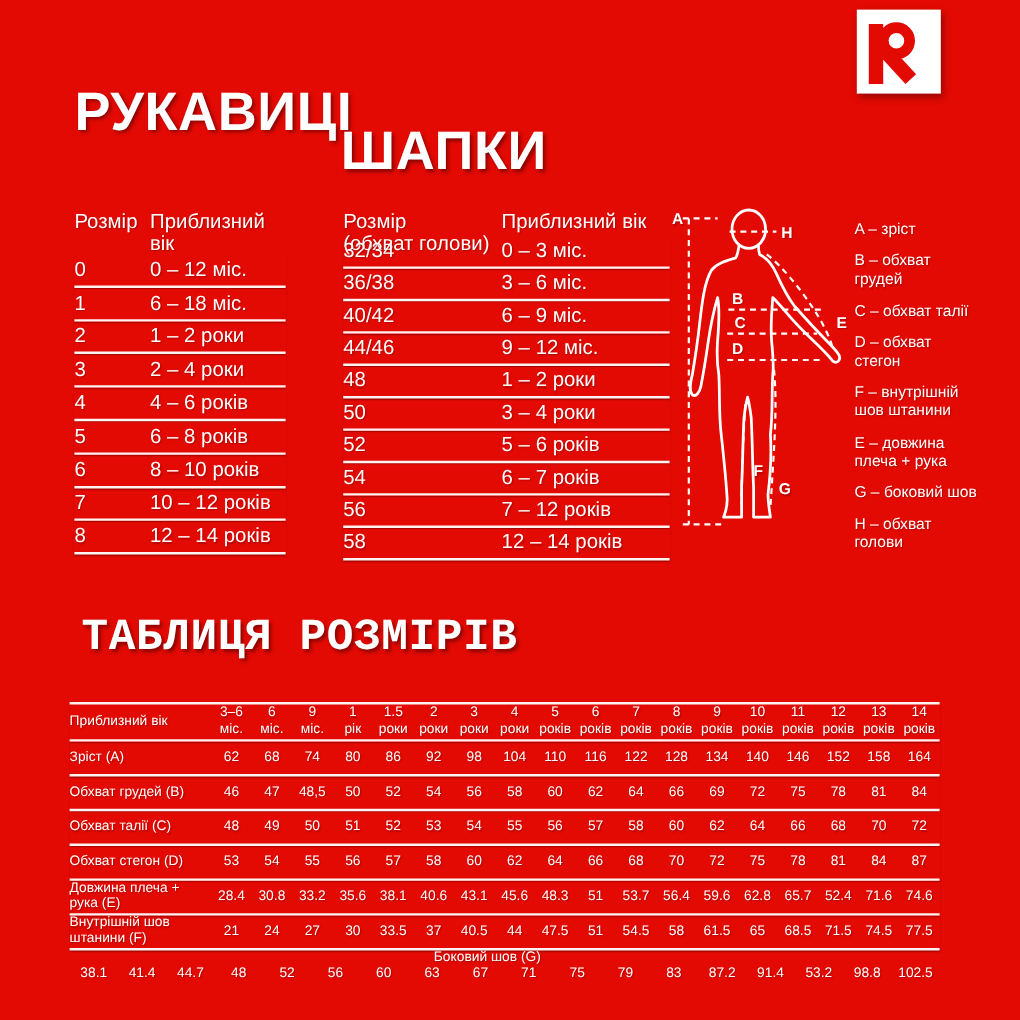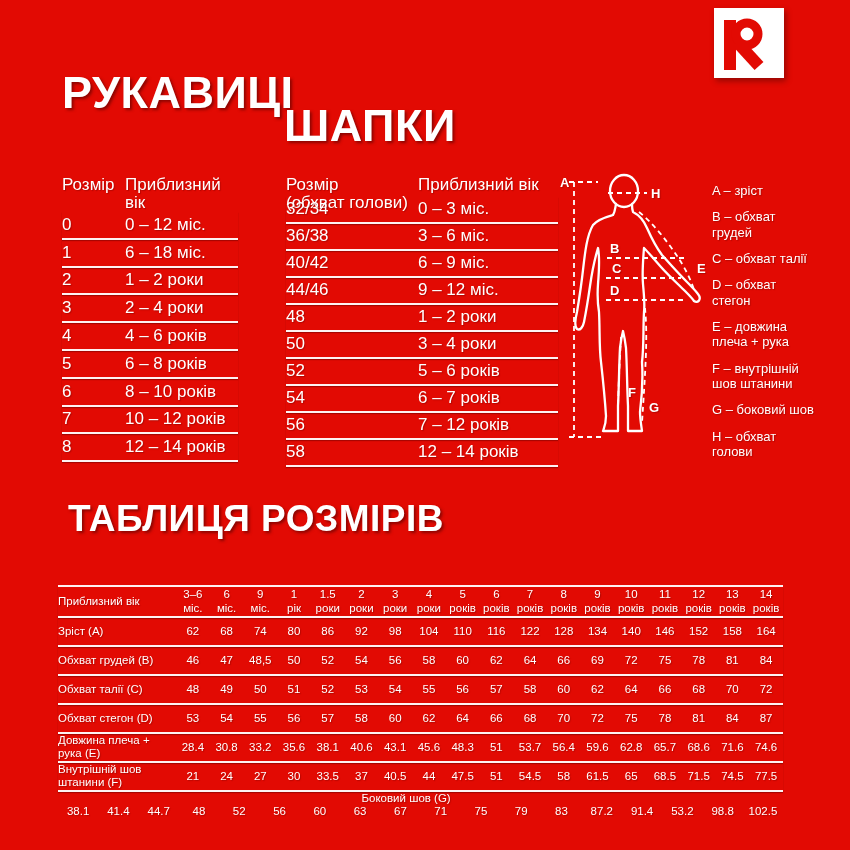--- a/index.html
+++ b/index.html
@@ -9,21 +9,21 @@
     font-family:"Liberation Sans","DejaVu Sans",sans-serif;
     text-shadow:1px 1px 1px rgba(110,0,0,.4);
   }
   
   .logo{position:absolute;left:714px;top:8px;width:70px;height:70px;background:#fff;box-shadow:2px 3px 6px rgba(0,0,0,.35);}
   .logo svg{display:block;width:70px;height:70px;}
   
   .title{position:absolute;margin:0;font-weight:bold;font-size:45px;line-height:1;letter-spacing:.5px;white-space:nowrap;text-shadow:2px 2px 3px rgba(70,0,0,.55);}
   .t-mittens{left:62px;top:70px;}
   .t-hats{left:284px;top:70px;margin-top:33px;}
-  .t-table{left:68px;top:500px;font-size:37px;}
+  .t-table{left:68px;top:514px;font-size:37px;font-family:Liberation Mono, monospace;}
   
   .mini{position:absolute;font-size:17px;line-height:1.08;margin-top:32px;}
   .mini .head{display:flex;align-items:flex-start;}
   .mini .c1{flex:none;}
   .mini .c2{flex:1;}
   .mini .rows{position:absolute;left:0;right:0;}
   .mini .row{display:flex;align-items:center;height:25.8px;border-bottom:2px solid rgba(255,255,255,.95);box-shadow:0 1px 1px rgba(100,0,0,.45);}
   .mittens-table{left:62px;top:144px;width:176px;}
   .mittens-table .c1{width:63px;}
   .mittens-table .rows{top:36px;}
@@ -223,23 +223,23 @@
   <div class="legend">
 
       <div class="legend-item">A – зріст</div>
 
       <div class="legend-item">B – обхват грудей</div>
 
       <div class="legend-item">C – обхват талії</div>
 
       <div class="legend-item">D – обхват стегон</div>
 
+      <div class="legend-item">F – внутрішній шов штанини</div>
+
       <div class="legend-item">E – довжина плеча + рука</div>
-
-      <div class="legend-item">F – внутрішній шов штанини</div>
 
       <div class="legend-item">G – боковий шов</div>
 
       <div class="legend-item">H – обхват голови</div>
     </div>
 
   <h1 class="title t-table">ТАБЛИЦЯ РОЗМІРІВ</h1>
 
   <div class="big-table">
     <div class="bt-row bt-head">
@@ -446,21 +446,21 @@
             <div class="bt-cell">40.6</div>
             <div class="bt-cell">43.1</div>
             <div class="bt-cell">45.6</div>
             <div class="bt-cell">48.3</div>
             <div class="bt-cell">51</div>
             <div class="bt-cell">53.7</div>
             <div class="bt-cell">56.4</div>
             <div class="bt-cell">59.6</div>
             <div class="bt-cell">62.8</div>
             <div class="bt-cell">65.7</div>
-            <div class="bt-cell">68.6</div>
+            <div class="bt-cell">52.4</div>
             <div class="bt-cell">71.6</div>
             <div class="bt-cell">74.6</div>
           </div>
         </div>
 
         <div class="bt-row">
           <div class="bt-label">Внутрішній шов штанини (F)</div>
           <div class="bt-cols">
             <div class="bt-cell">21</div>
             <div class="bt-cell">24</div>

